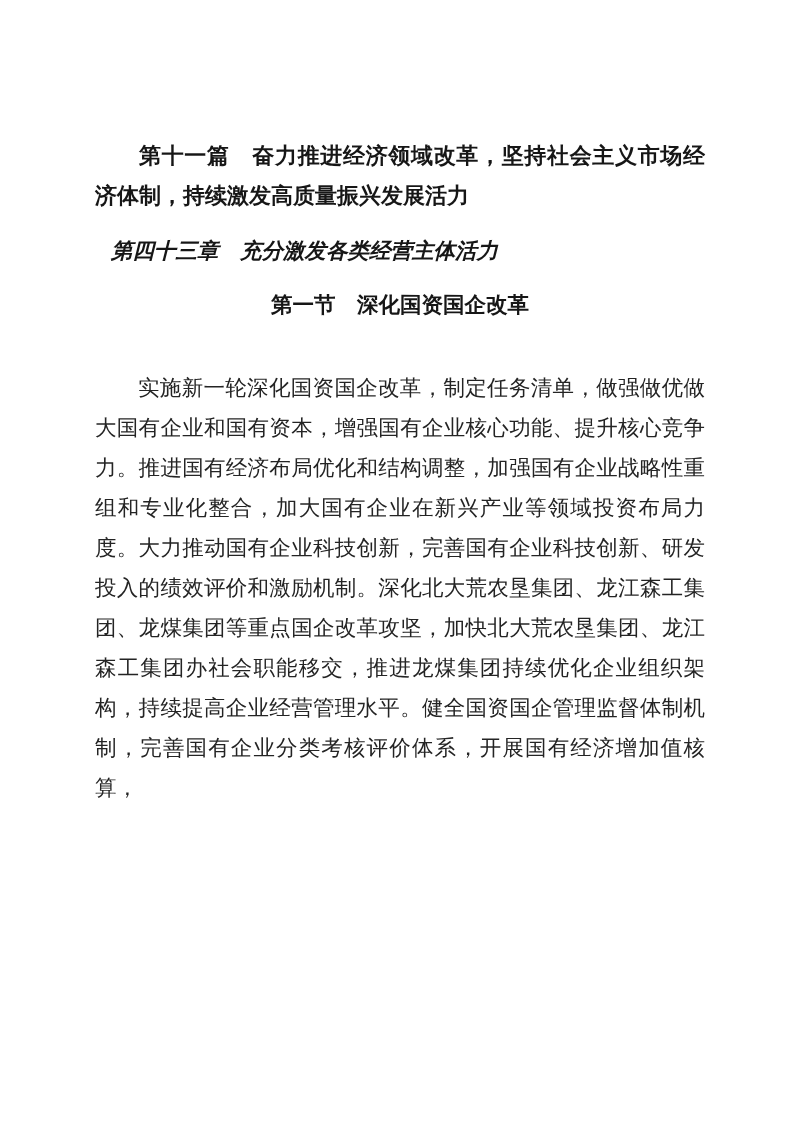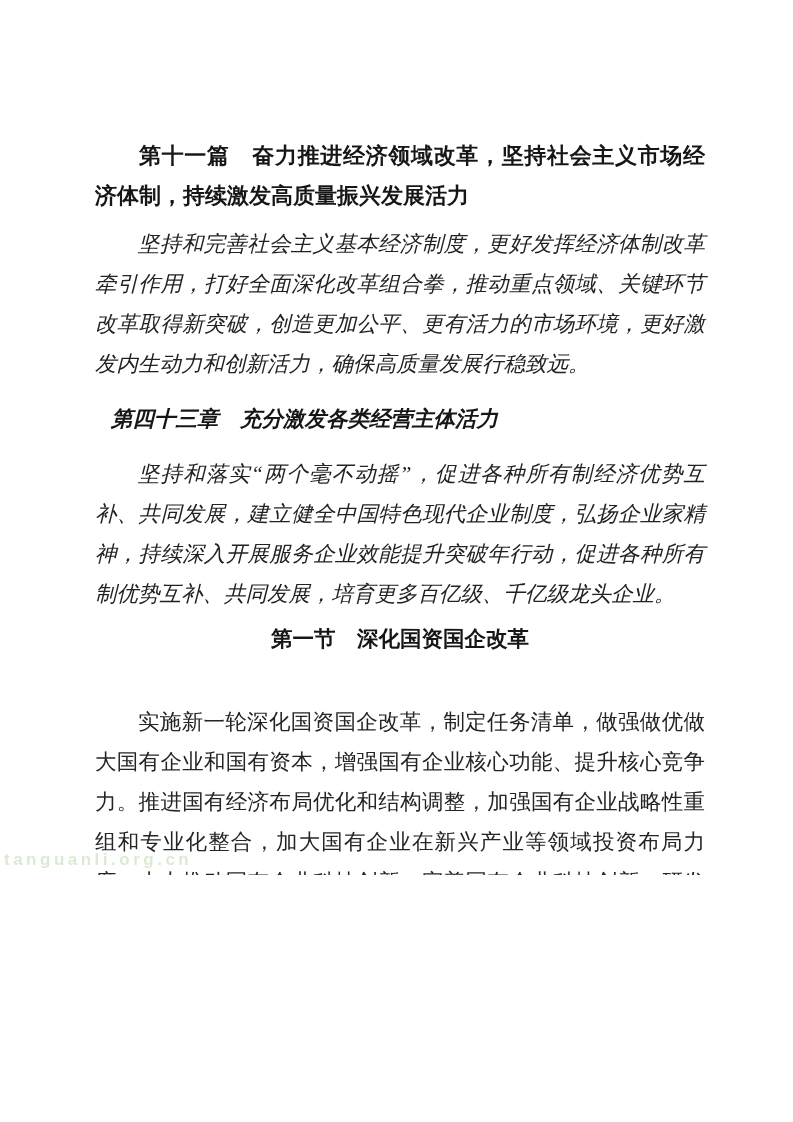--- a/index.html
+++ b/index.html
@@ -93,28 +93,25 @@
   }
 </style>
 </head>
 <body>
 
 <div class="page">
   <div class="content">
 
     <h1 class="part-title">第十一篇　奋力推进经济领域改革，坚持社会主义市场经济体制，持续激发高质量振兴发展活力</h1>
 
-    <p class="para kai">坚持和完善社会主义基本经济制度，更好发挥经济体制改革牵引作用，打好全面深化改革组合拳，推动重点领域、关键环节改革取得新突破，创造更加公平、更有活力的市场环境，更好激发内生动力和创新活力，确保高质量发展行稳致远。</p>
 
     <h2 class="chapter-title">第四十三章　充分激发各类经营主体活力</h2>
 
-    <p class="para kai">坚持和落实“两个毫不动摇”，促进各种所有制经济优势互补、共同发展，建立健全中国特色现代企业制度，弘扬企业家精神，持续深入开展服务企业效能提升突破年行动，促进各种所有制优势互补、共同发展，培育更多百亿级、千亿级龙头企业。</p>
 
     <h3 class="section-title">第一节　深化国资国企改革</h3>
 
     <p class="para body-text">实施新一轮深化国资国企改革，制定任务清单，做强做优做大国有企业和国有资本，增强国有企业核心功能、提升核心竞争力。推进国有经济布局优化和结构调整，加强国有企业战略性重组和专业化整合，加大国有企业在新兴产业等领域投资布局力度。大力推动国有企业科技创新，完善国有企业科技创新、研发投入的绩效评价和激励机制。深化北大荒农垦集团、龙江森工集团、龙煤集团等重点国企改革攻坚，加快北大荒农垦集团、龙江森工集团办社会职能移交，推进龙煤集团持续优化企业组织架构，持续提高企业经营管理水平。健全国资国企管理监督体制机制，完善国有企业分类考核评价体系，开展国有经济增加值核算，</p>
 
   </div>
 
   <div class="page-number">— 157 —</div>
 
-  <div class="watermark">tanguanli.org.cn</div>
 </div>
 
 </body></html>

